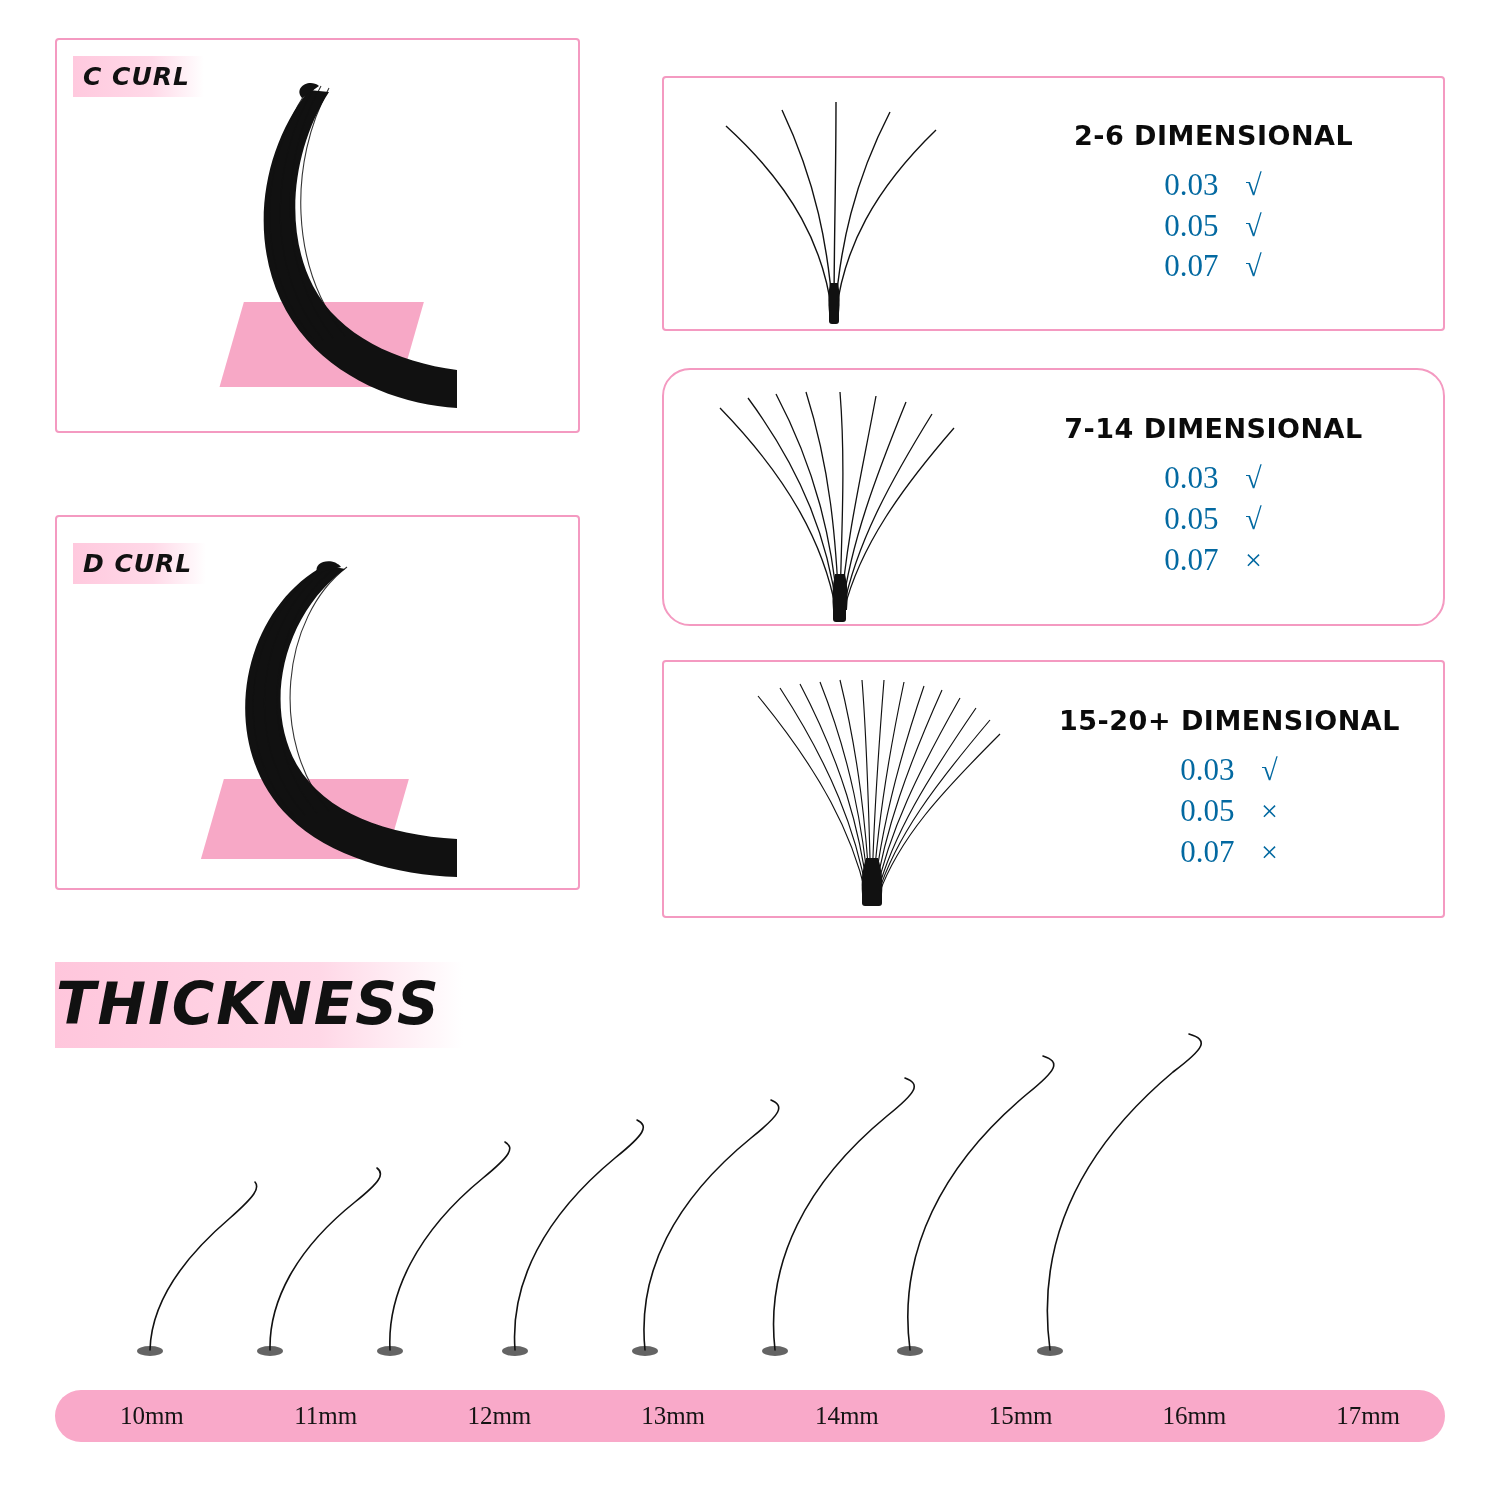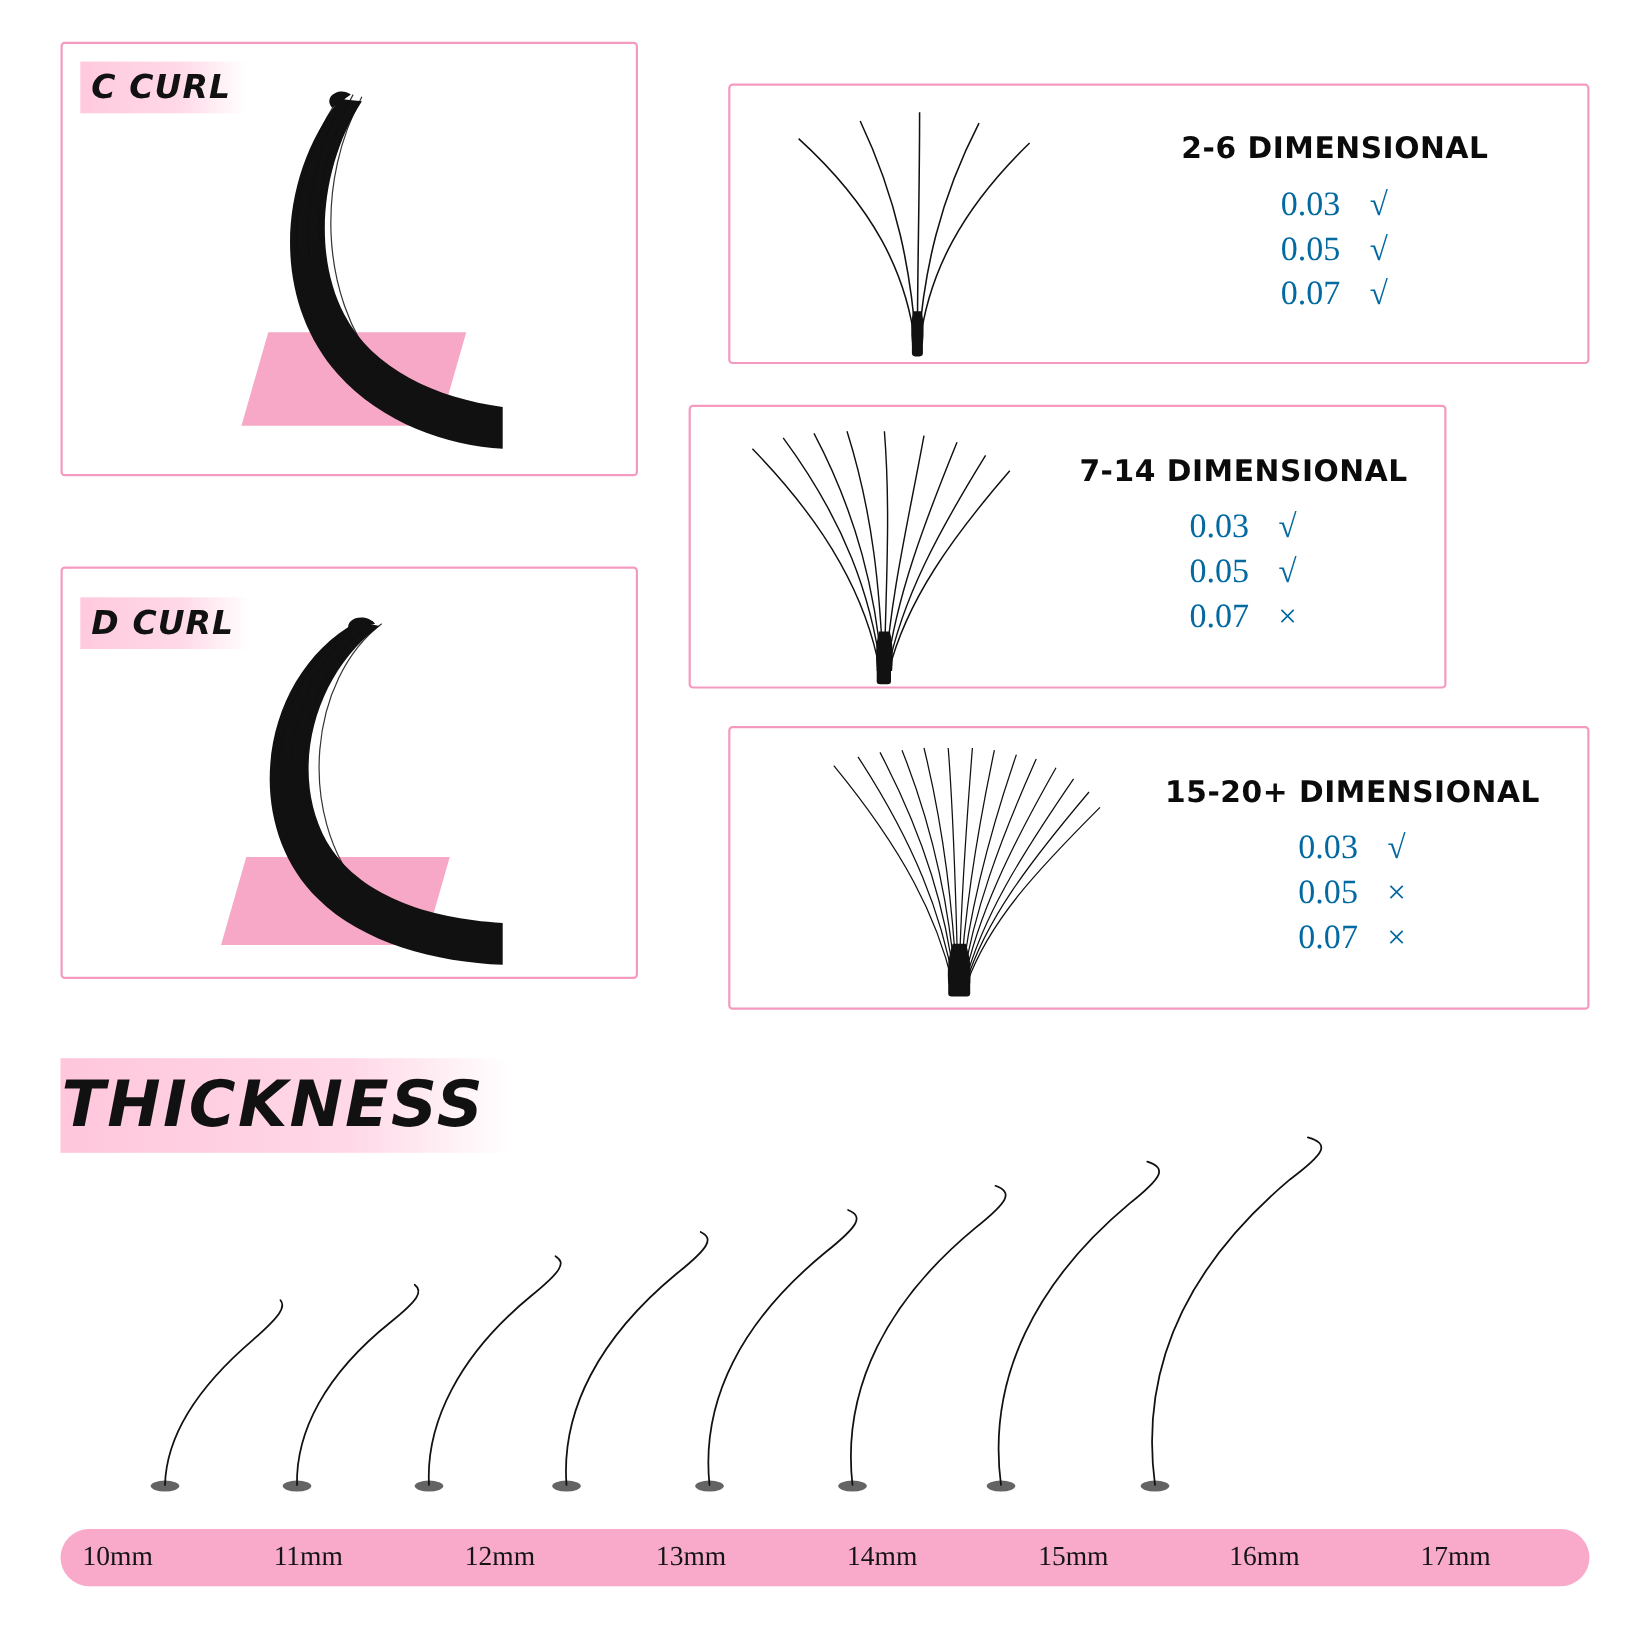--- a/index.html
+++ b/index.html
@@ -25,21 +25,21 @@
   }
 
   
   .curl-label {
     position: absolute;
     background: linear-gradient(90deg, #ffc9de 0%, #ffd9e8 60%, #ffffff 100%);
     padding: 6px 14px 6px 10px;
     font-family: "DejaVu Sans", sans-serif;
     font-weight: bold;
     font-style: italic;
-    font-size: 30px;
+    font-size: 25px;
     letter-spacing: 1px;
     color: #111111;
     white-space: nowrap;
   }
 
   
   .curl-art {
     position: absolute;
     inset: 0;
     overflow: hidden;
@@ -124,21 +124,21 @@
     top: 1390px;
     width: 1390px;
     height: 52px;
     background: #f9a9c9;
     border-radius: 26px;
     display: flex;
     align-items: center;
   }
   .mm-cell {
     flex: 1;
-    text-align: left;
+    text-align: center;
     font-family: "Liberation Serif", serif;
     font-size: 25px;
     color: #141414;
     padding-left: 20px;
   }
 </style>
 </head>
 <body>
 
 <div class="panel" style="left:55px; top:38px; width:525px; height:395px;">
@@ -205,21 +205,21 @@
         <span class="dim-mark">√</span>
       </div>
       <div class="dim-row">
         <span class="dim-size">0.07</span>
         <span class="dim-mark">√</span>
       </div>
     </div>
   </div>
 </div>
 
-<div class="panel dim-panel" style="left:626px; top:340px; width:689px; height:258px;">
+<div class="panel dim-panel" style="left:662px; top:340px; width:783px; height:258px;border-radius:28px;">
   <div class="dim-fanwrap">
     <svg width="330" height="254" viewBox="0 0 330 254">
       <g stroke="#111111" fill="none" stroke-width="1.3">
         <path d="M172 240 C 160 175, 126 110, 56 38"></path>
         <path d="M173 240 C 164 172, 140 104, 84 28"></path>
         <path d="M174 240 C 168 170, 152 100, 112 24"></path>
         <path d="M175 240 C 172 168, 166 98, 142 22"></path>
         <path d="M176 240 C 177 168, 182 98, 176 22"></path>
         <path d="M177 240 C 182 170, 198 102, 212 26"></path>
         <path d="M178 240 C 187 172, 212 106, 242 32"></path>

